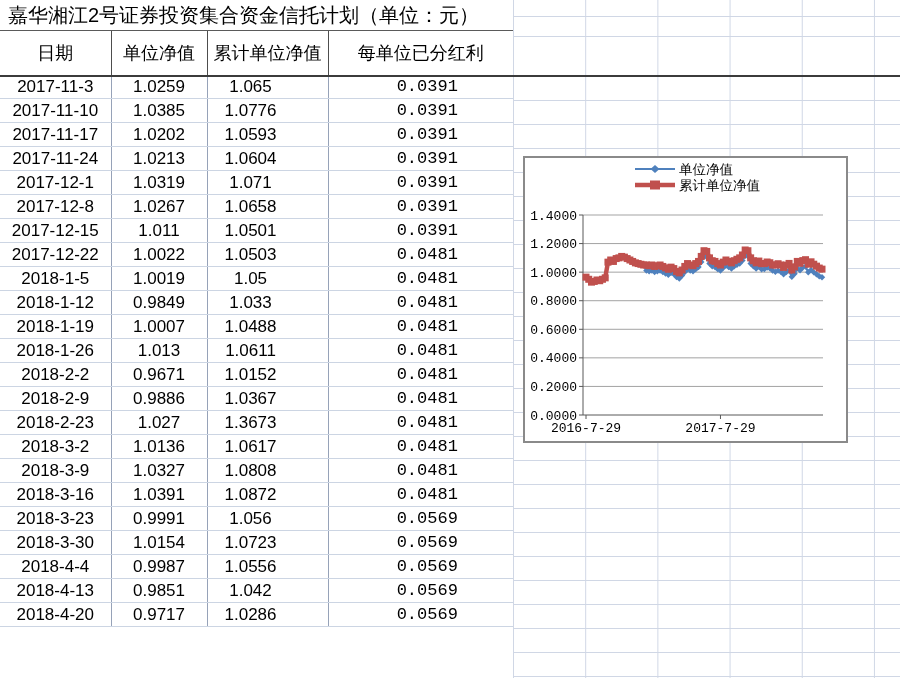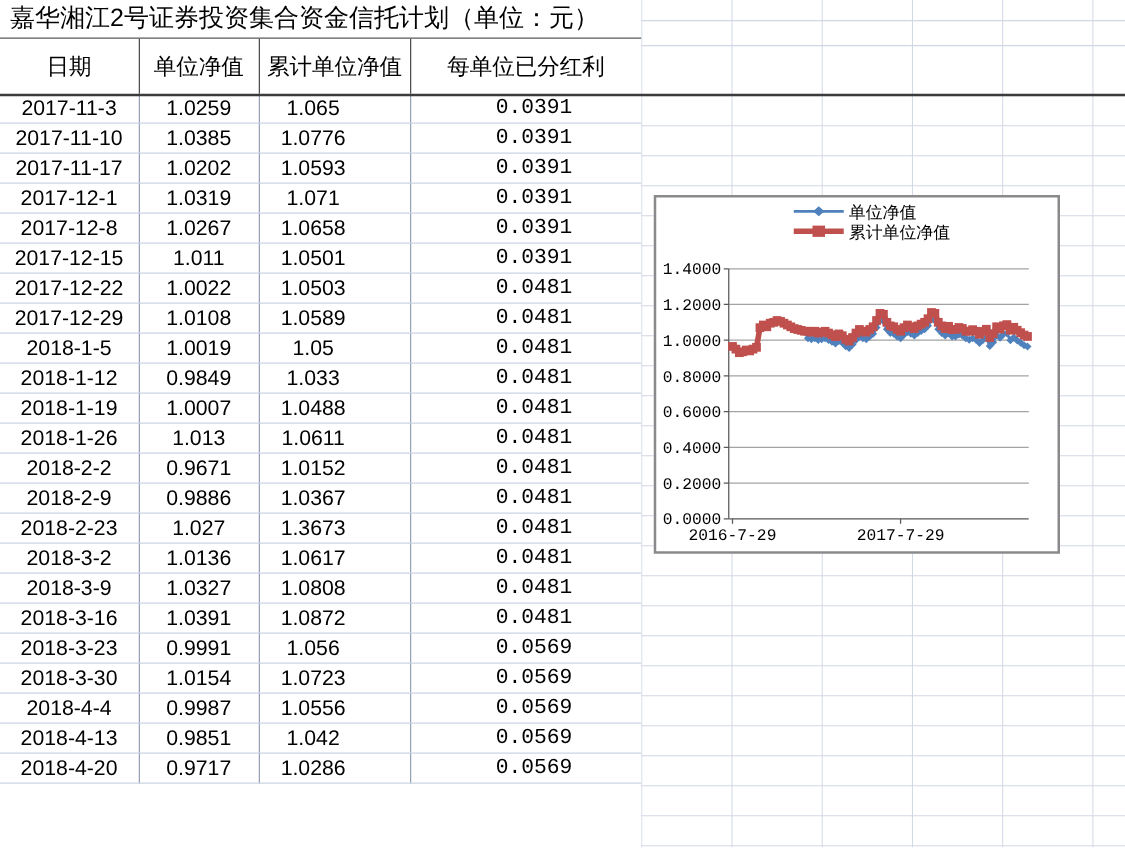--- a/index.html
+++ b/index.html
@@ -85,20 +85,26 @@
         <td class="c3">1.0776</td>
         <td class="c4">0.0391</td>
       </tr>
       <tr>
         <td class="c1">2017-11-17</td>
         <td class="c2">1.0202</td>
         <td class="c3">1.0593</td>
         <td class="c4">0.0391</td>
       </tr>
       <tr>
+        <td class="c1">2017-11-24</td>
+        <td class="c2">1.0213</td>
+        <td class="c3">1.0604</td>
+        <td class="c4">0.0391</td>
+      </tr>
+      <tr>
         <td class="c1">2017-12-1</td>
         <td class="c2">1.0319</td>
         <td class="c3">1.071</td>
         <td class="c4">0.0391</td>
       </tr>
       <tr>
         <td class="c1">2017-12-8</td>
         <td class="c2">1.0267</td>
         <td class="c3">1.0658</td>
         <td class="c4">0.0391</td>
@@ -106,26 +112,20 @@
       <tr>
         <td class="c1">2017-12-15</td>
         <td class="c2">1.011</td>
         <td class="c3">1.0501</td>
         <td class="c4">0.0391</td>
       </tr>
       <tr>
         <td class="c1">2017-12-22</td>
         <td class="c2">1.0022</td>
         <td class="c3">1.0503</td>
-        <td class="c4">0.0481</td>
-      </tr>
-      <tr>
-        <td class="c1">2017-12-29</td>
-        <td class="c2">1.0108</td>
-        <td class="c3">1.0589</td>
         <td class="c4">0.0481</td>
       </tr>
       <tr>
         <td class="c1">2018-1-5</td>
         <td class="c2">1.0019</td>
         <td class="c3">1.05</td>
         <td class="c4">0.0481</td>
       </tr>
       <tr>
         <td class="c1">2018-1-12</td>

